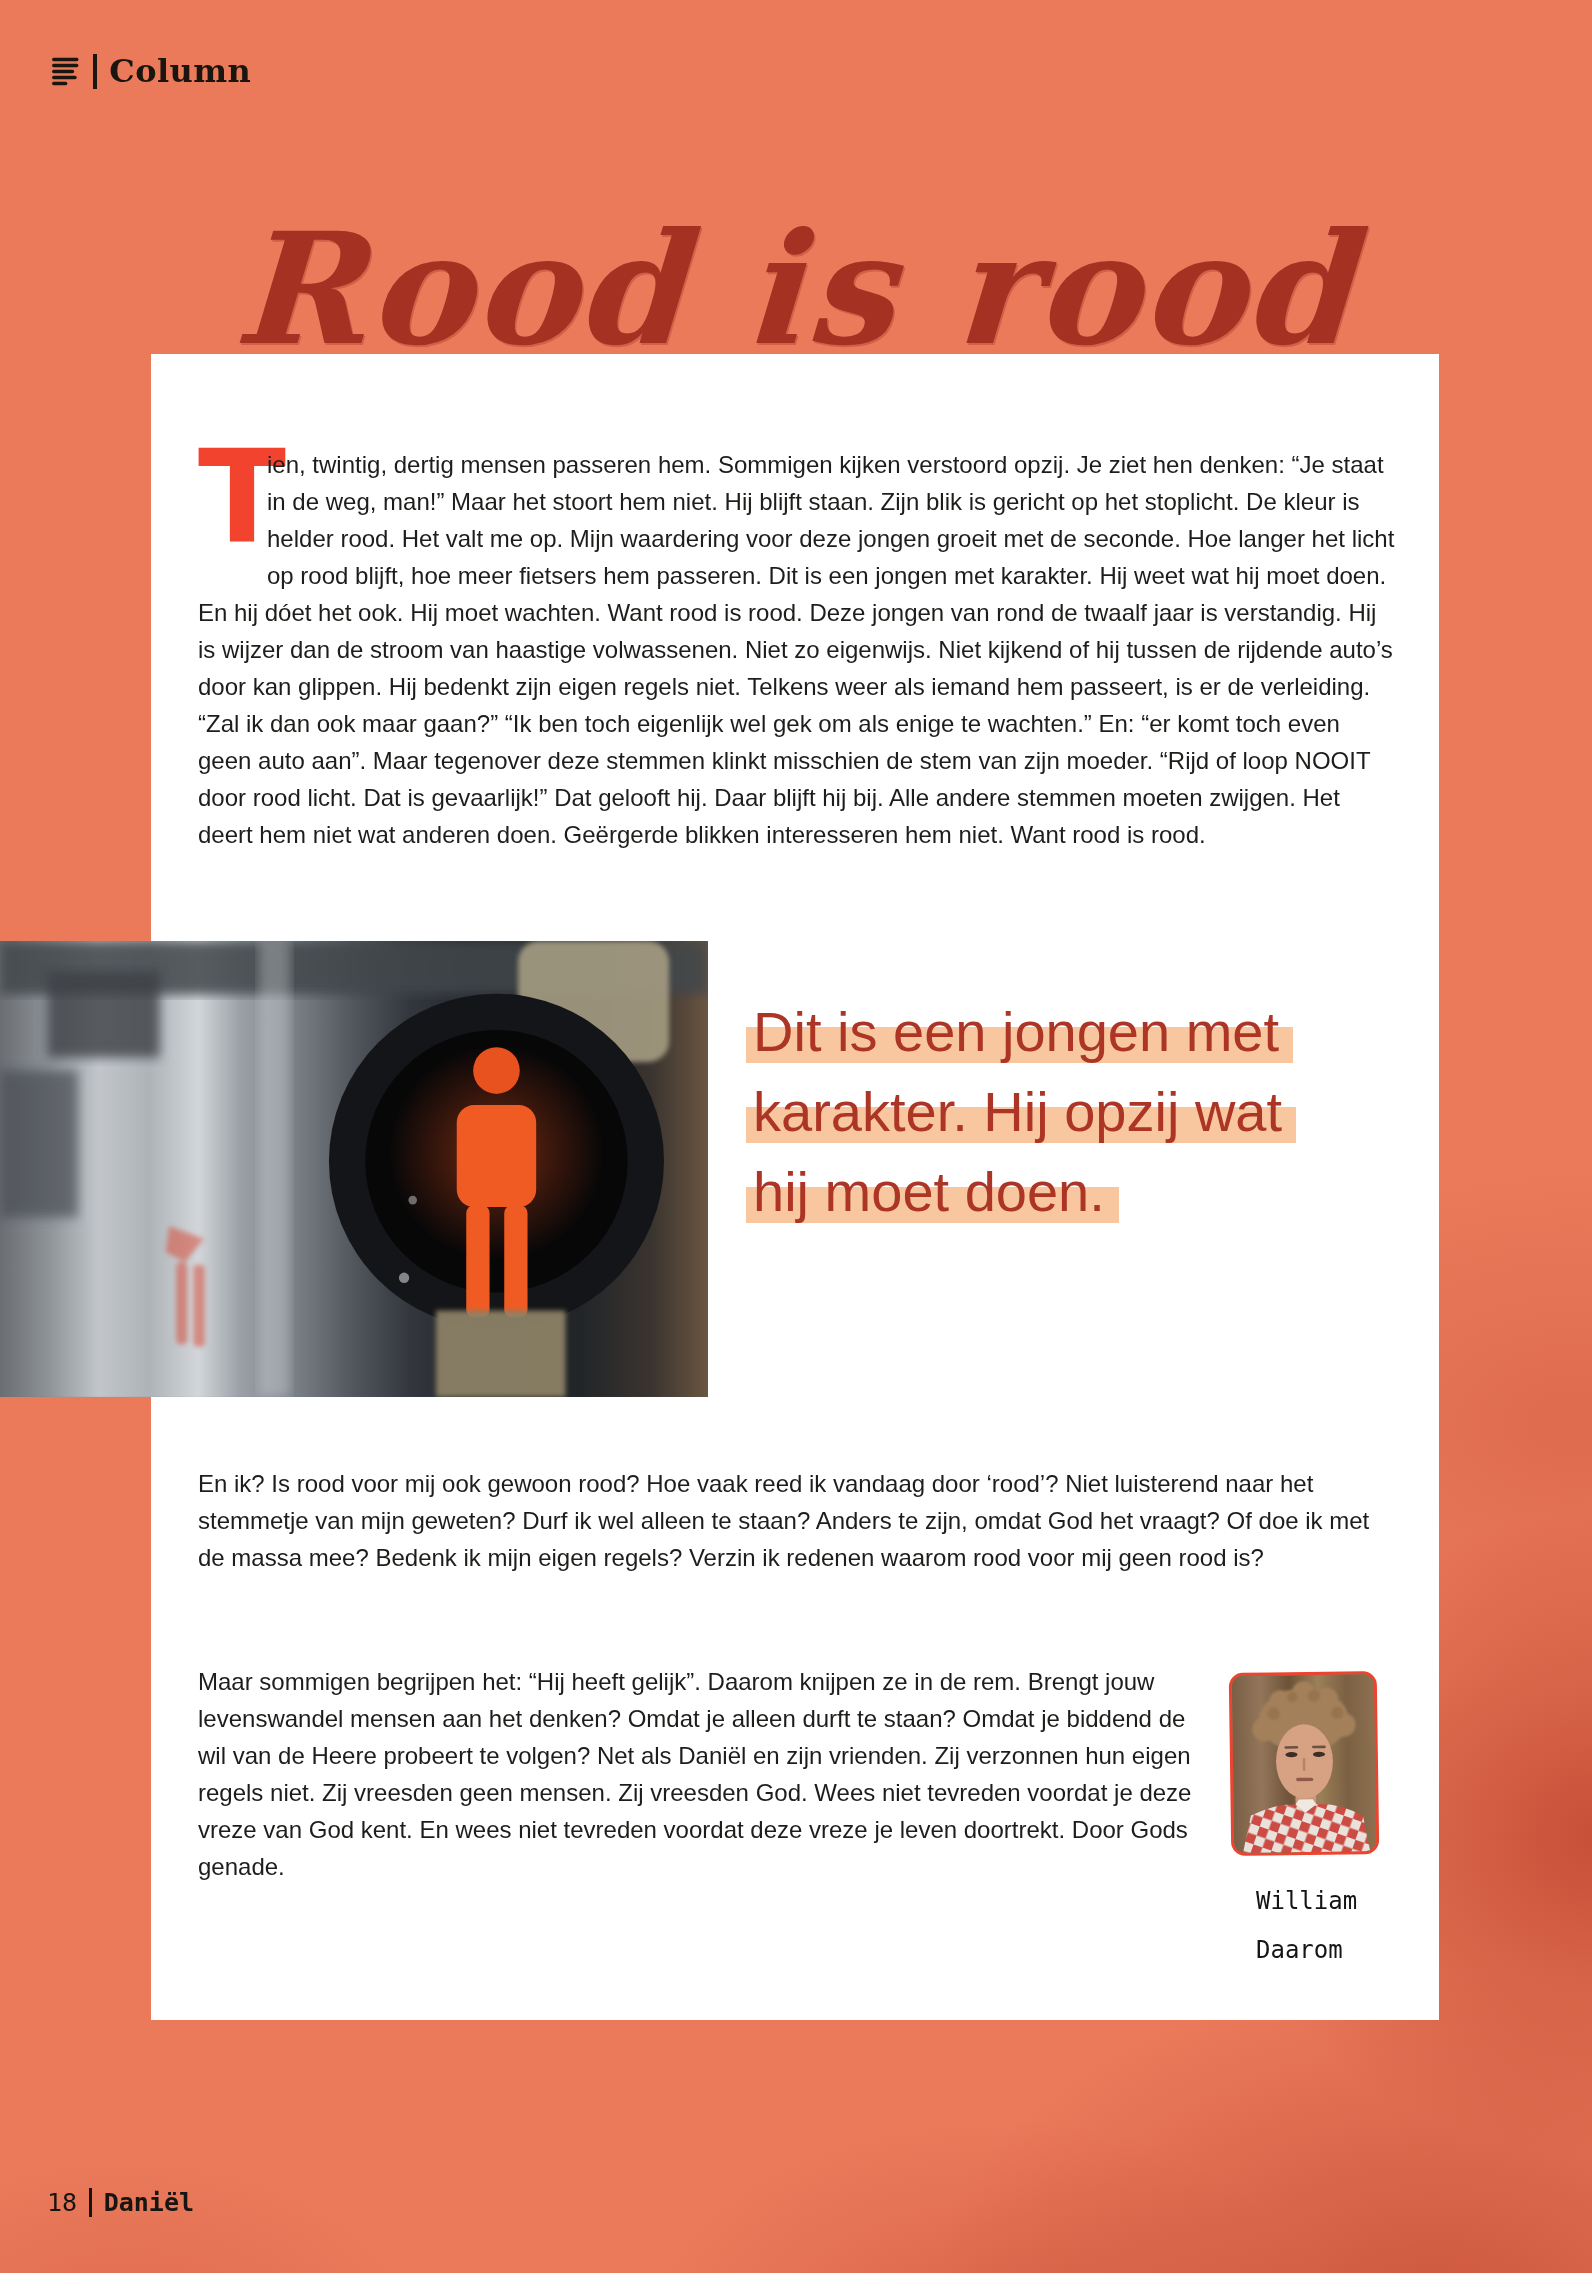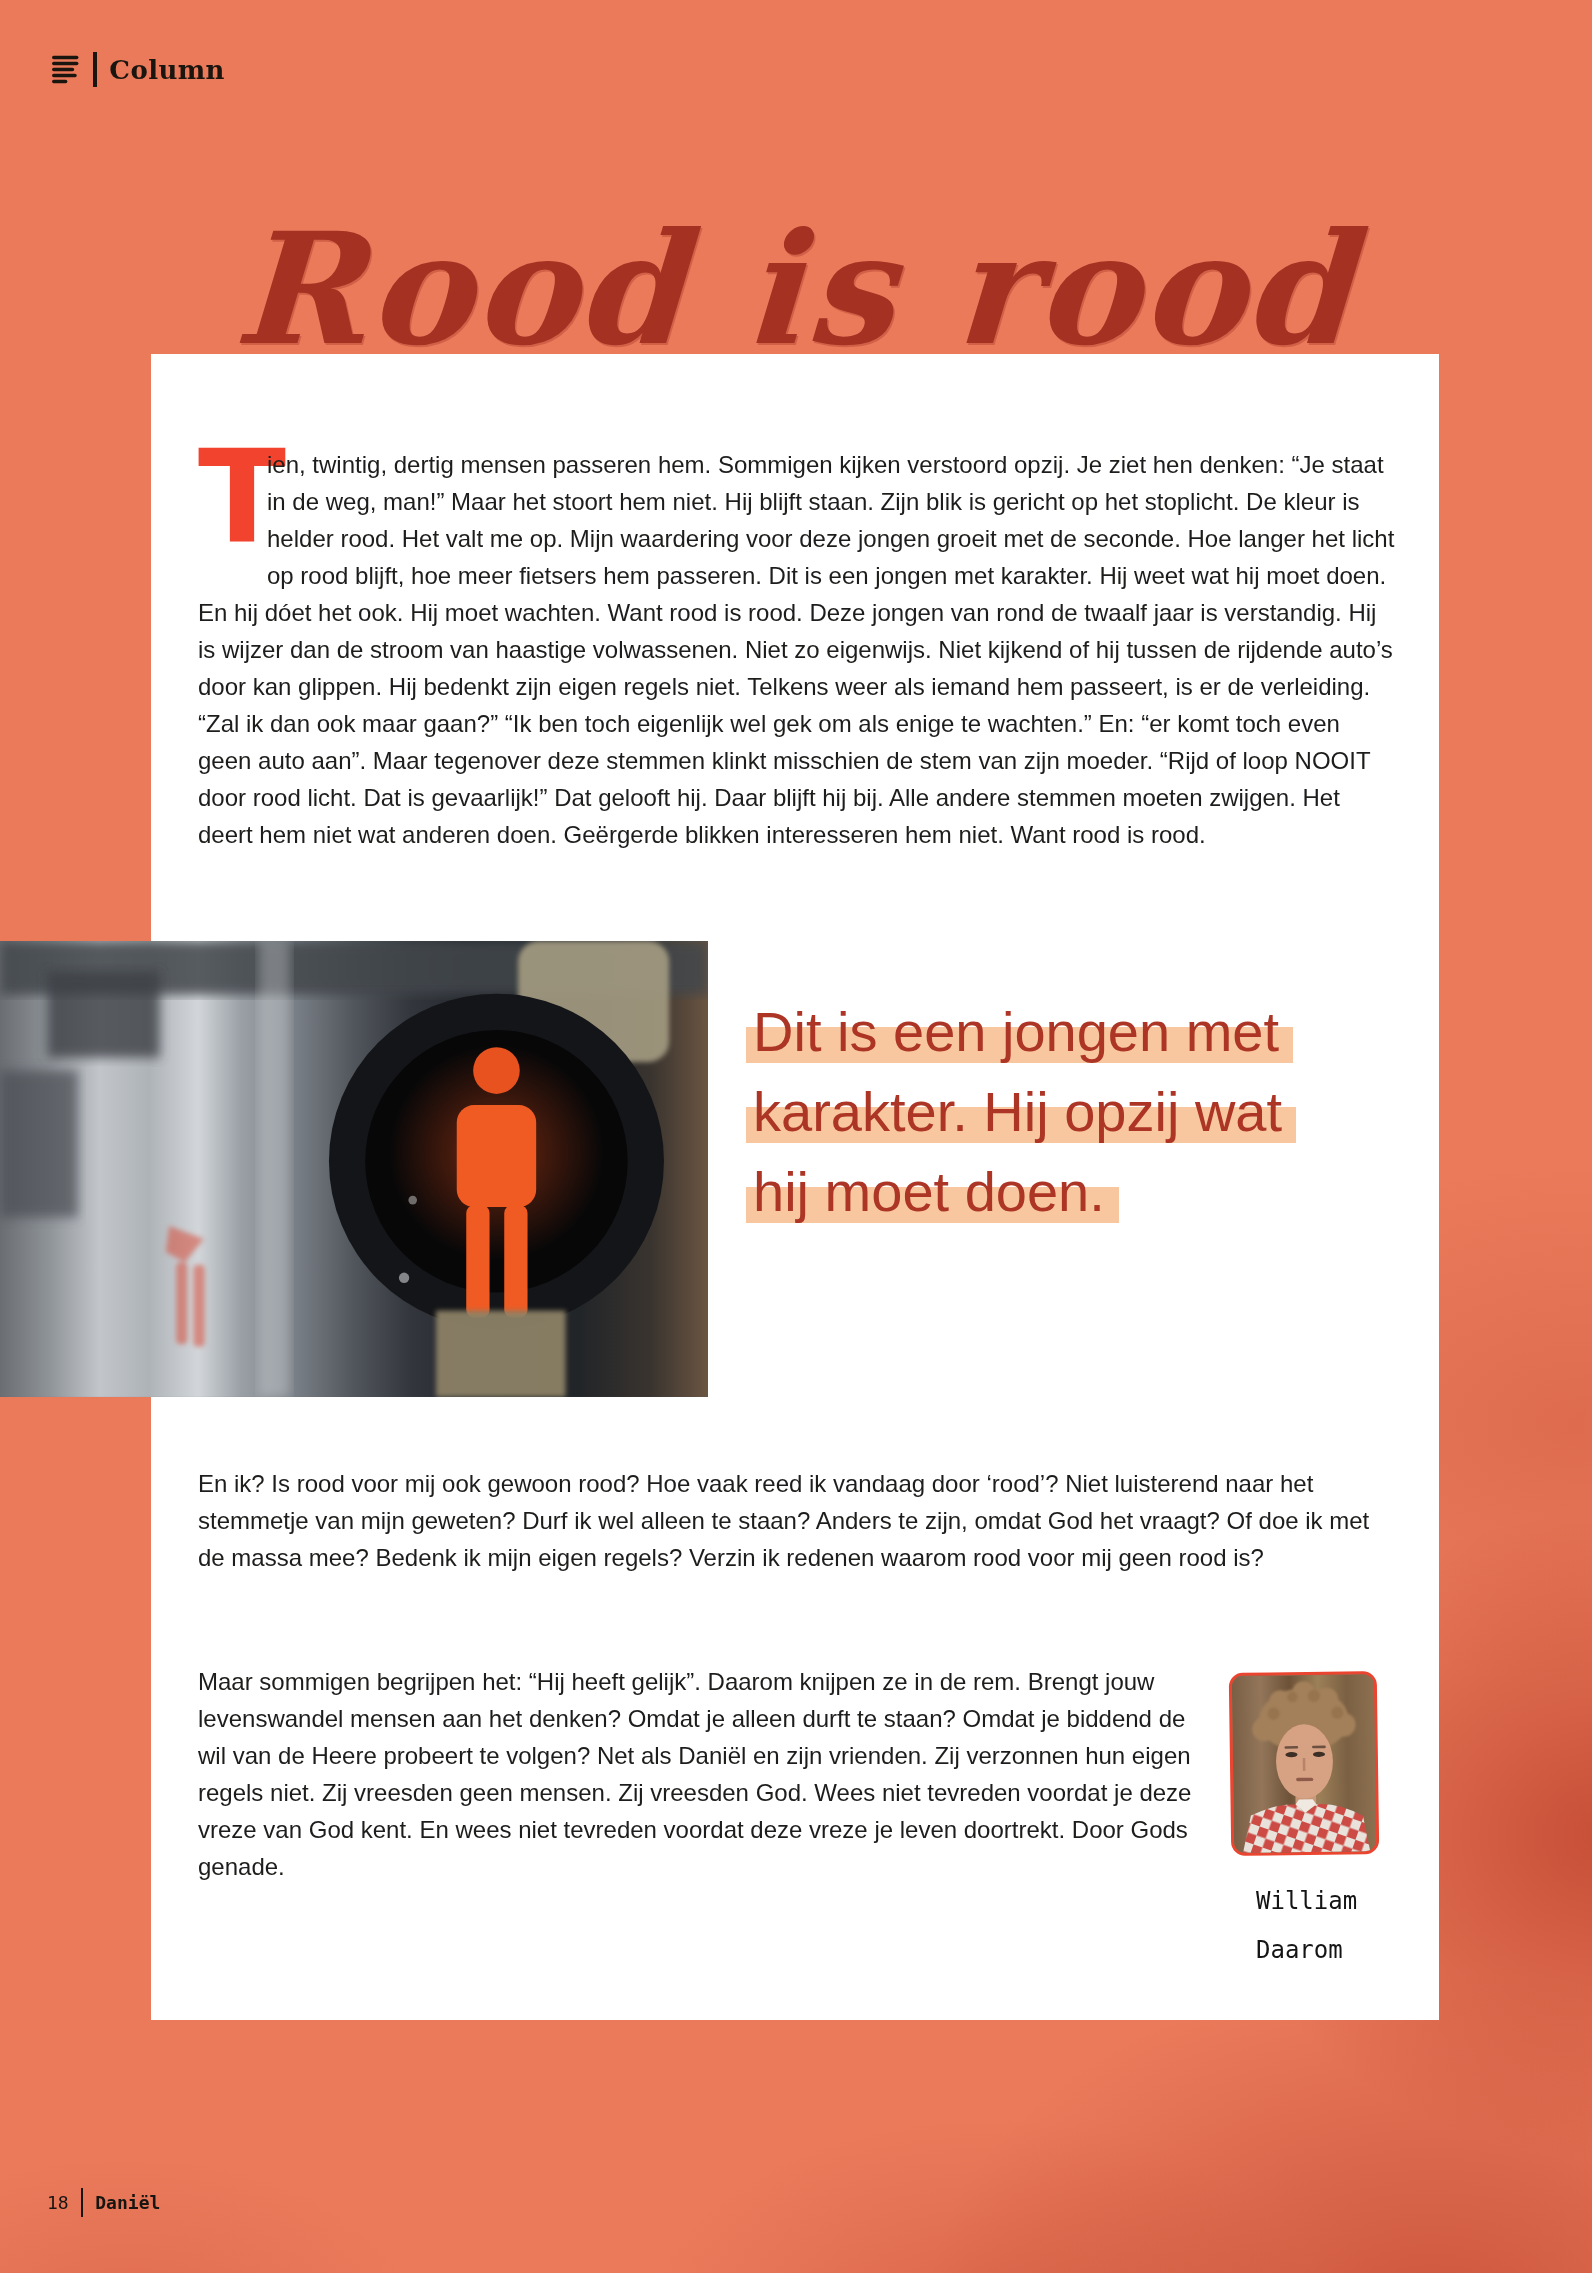--- a/index.html
+++ b/index.html
@@ -17,21 +17,21 @@
       radial-gradient(483px 311px at 62% 102%, rgba(183,62,40,.34), rgba(183,62,40,0) 72%),
       radial-gradient(414px 259px at 8% 102%, rgba(183,62,40,.26), rgba(183,62,40,0) 72%),
       radial-gradient(552px 362px at 99% 62%, rgba(190,72,46,.30), rgba(190,72,46,0) 72%);
   }
   .whitebox{position:absolute;left:151px;top:354px;width:1288px;height:1666px;background:#fff;z-index:1;}
   .bottom-strip{position:absolute;left:0;bottom:0;width:100%;height:21.6px;background:#fff;z-index:5;}
 
   
   .kicker{position:absolute;left:52px;top:52px;z-index:3;display:flex;align-items:center;gap:12px;color:#1b150f;}
   .kicker .bar{width:4.3px;height:35px;background:#1b150f;}
-  .kicker .label{font-family:"DejaVu Serif",serif;font-weight:bold;font-size:26px;letter-spacing:0.4px;}
+  .kicker .label{font-family:"DejaVu Serif",serif;font-weight:bold;font-size:32px;letter-spacing:0.4px;}
 
   
   .title{
     position:absolute;left:249px;top:212px;z-index:3;width:1122px;
     font-family:"DejaVu Serif",serif;font-style:italic;font-weight:bold;
     font-size:154px;line-height:1;color:var(--title_red,#a43122);
     transform:skewX(-6deg);letter-spacing:2.6px;white-space:nowrap;
     text-shadow:1.7px 1.7px 0 rgba(164,49,34,.35);
   }
 
@@ -65,21 +65,21 @@
   .portrait{
     position:absolute;left:1230px;top:1672px;width:148px;height:183px;z-index:2;
     border:3.5px solid #ea4530;border-radius:14px;overflow:hidden;transform:rotate(-.8deg);
     box-sizing:border-box;background:#8a6d4e;
   }
   .author{position:absolute;left:1256px;top:1877px;z-index:2;
     font-family:"DejaVu Sans Mono",monospace;font-size:24px;line-height:49px;color:#141414;}
 
   
   .footer{position:absolute;left:47px;top:2188px;z-index:3;display:flex;align-items:center;gap:12px;
-    font-family:"DejaVu Sans Mono",monospace;font-size:18px;color:#171512;text-align:right;}
+    font-family:"DejaVu Sans Mono",monospace;font-size:25px;color:#171512;text-align:right;}
   .footer .fbar{width:2.6px;height:29px;background:#171512;}
   .footer .brand{font-weight:bold;}
 </style>
 </head>
 <body>
 
 <div class="page">
   <div class="wash"></div>
 
   <div class="kicker">

